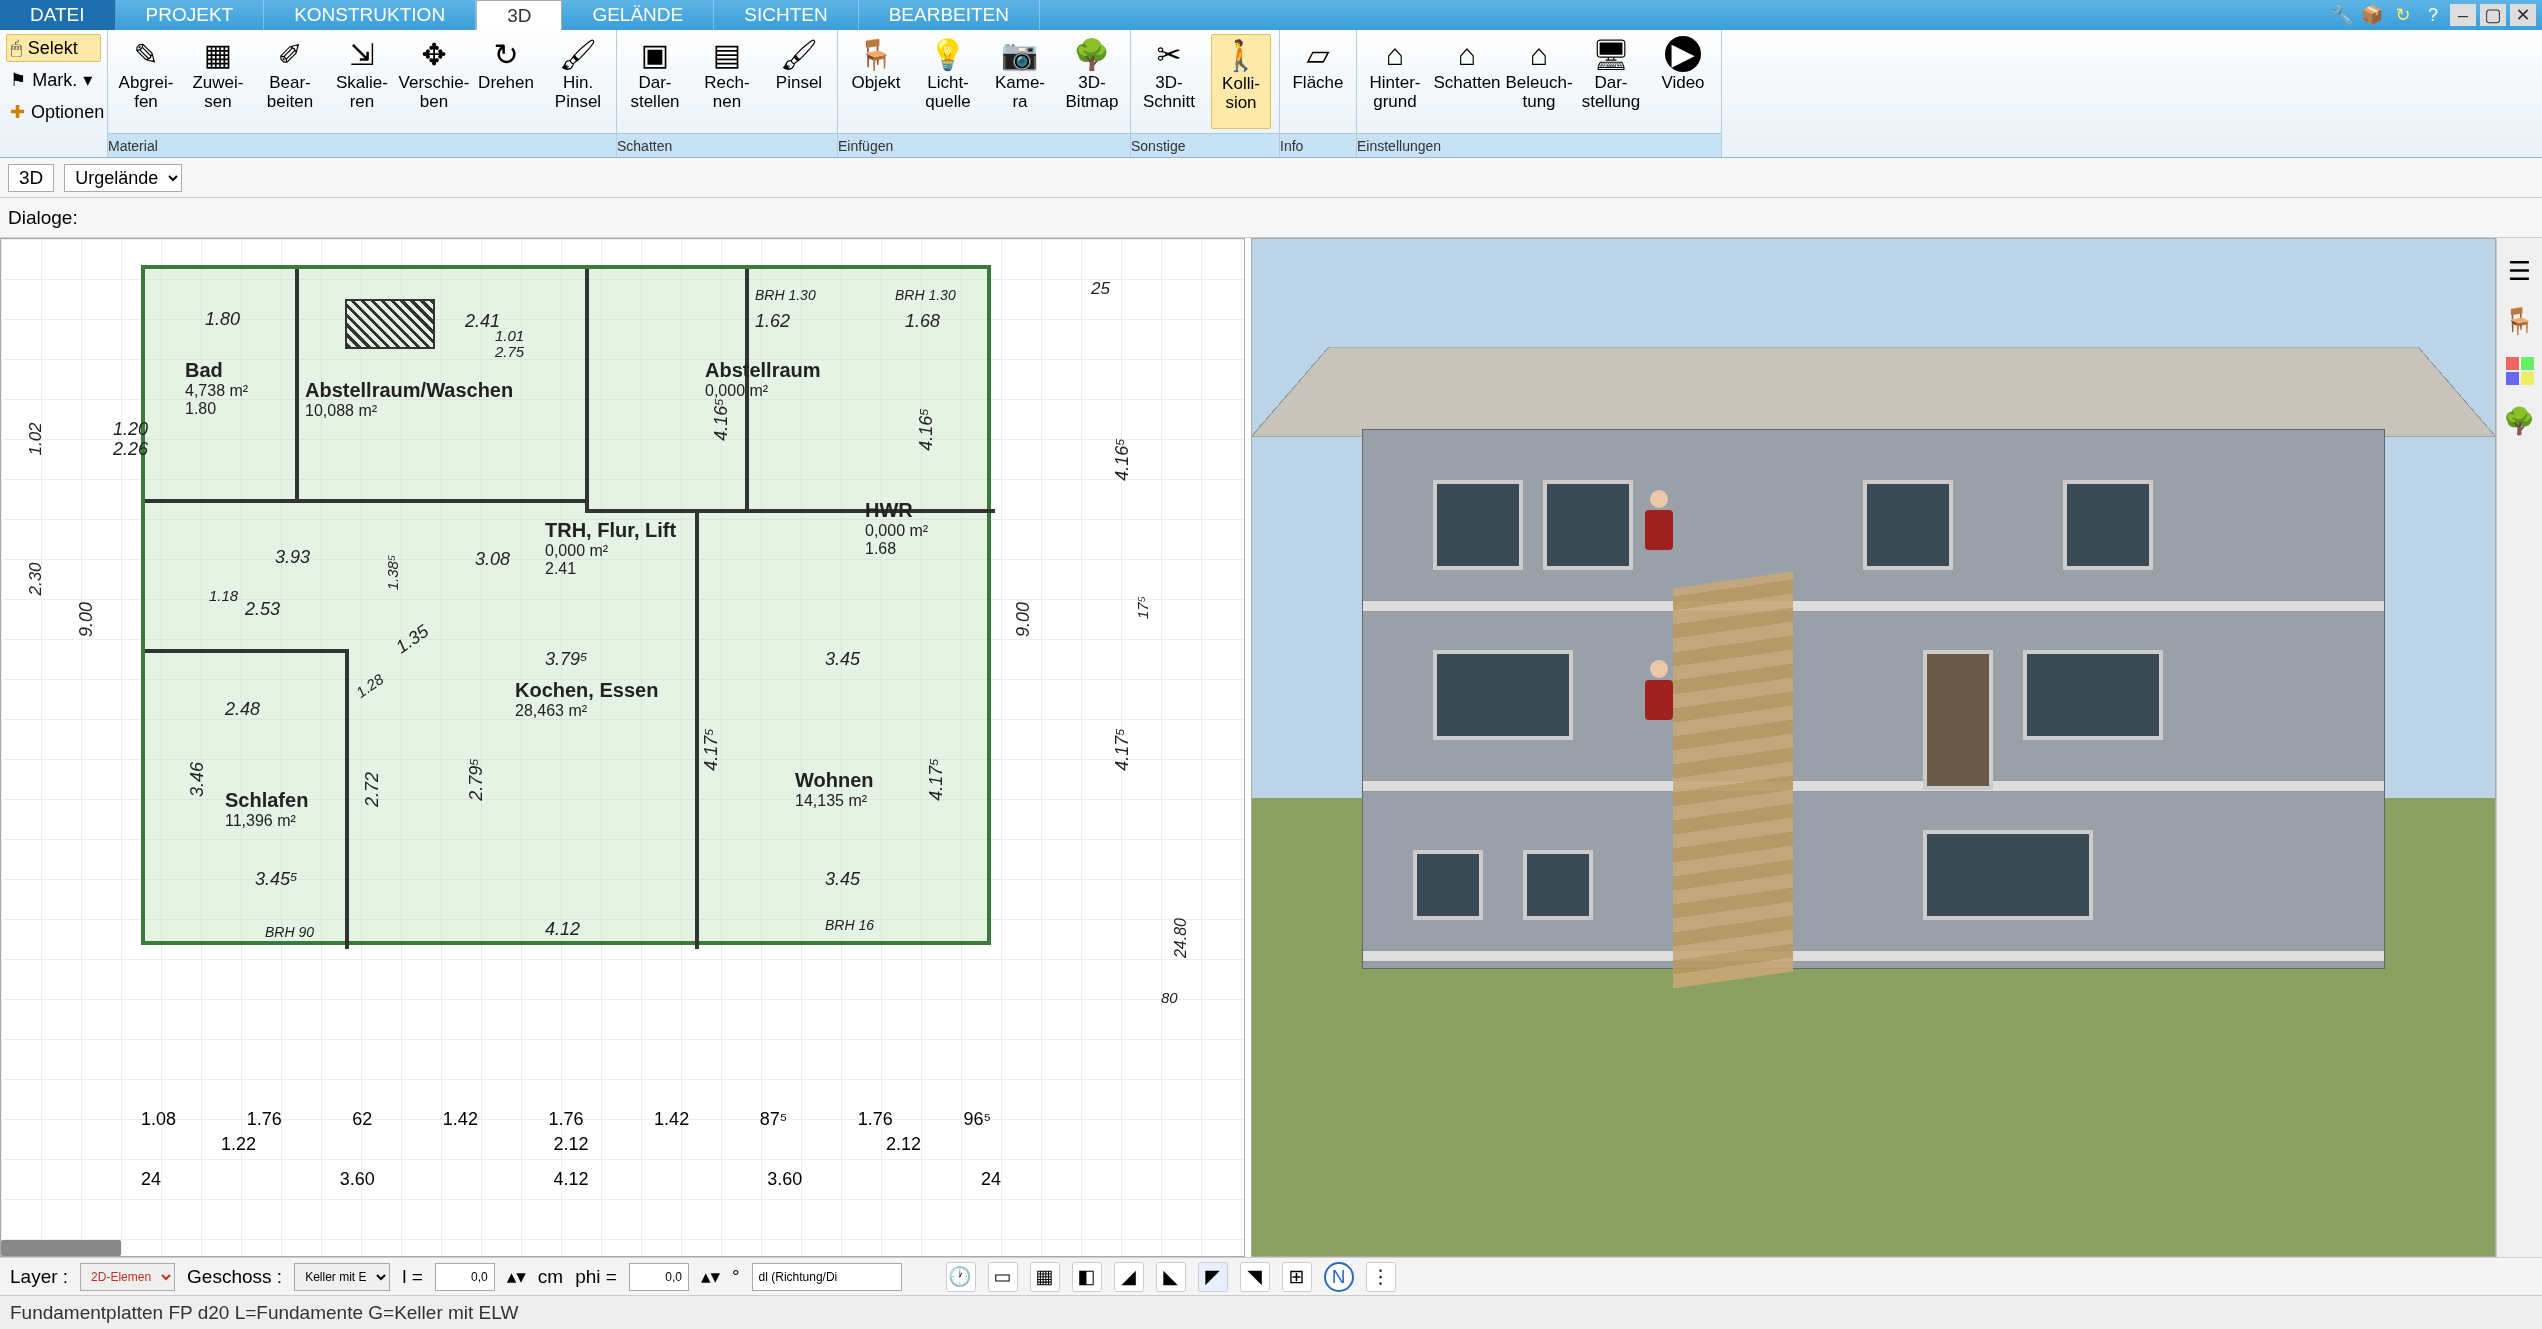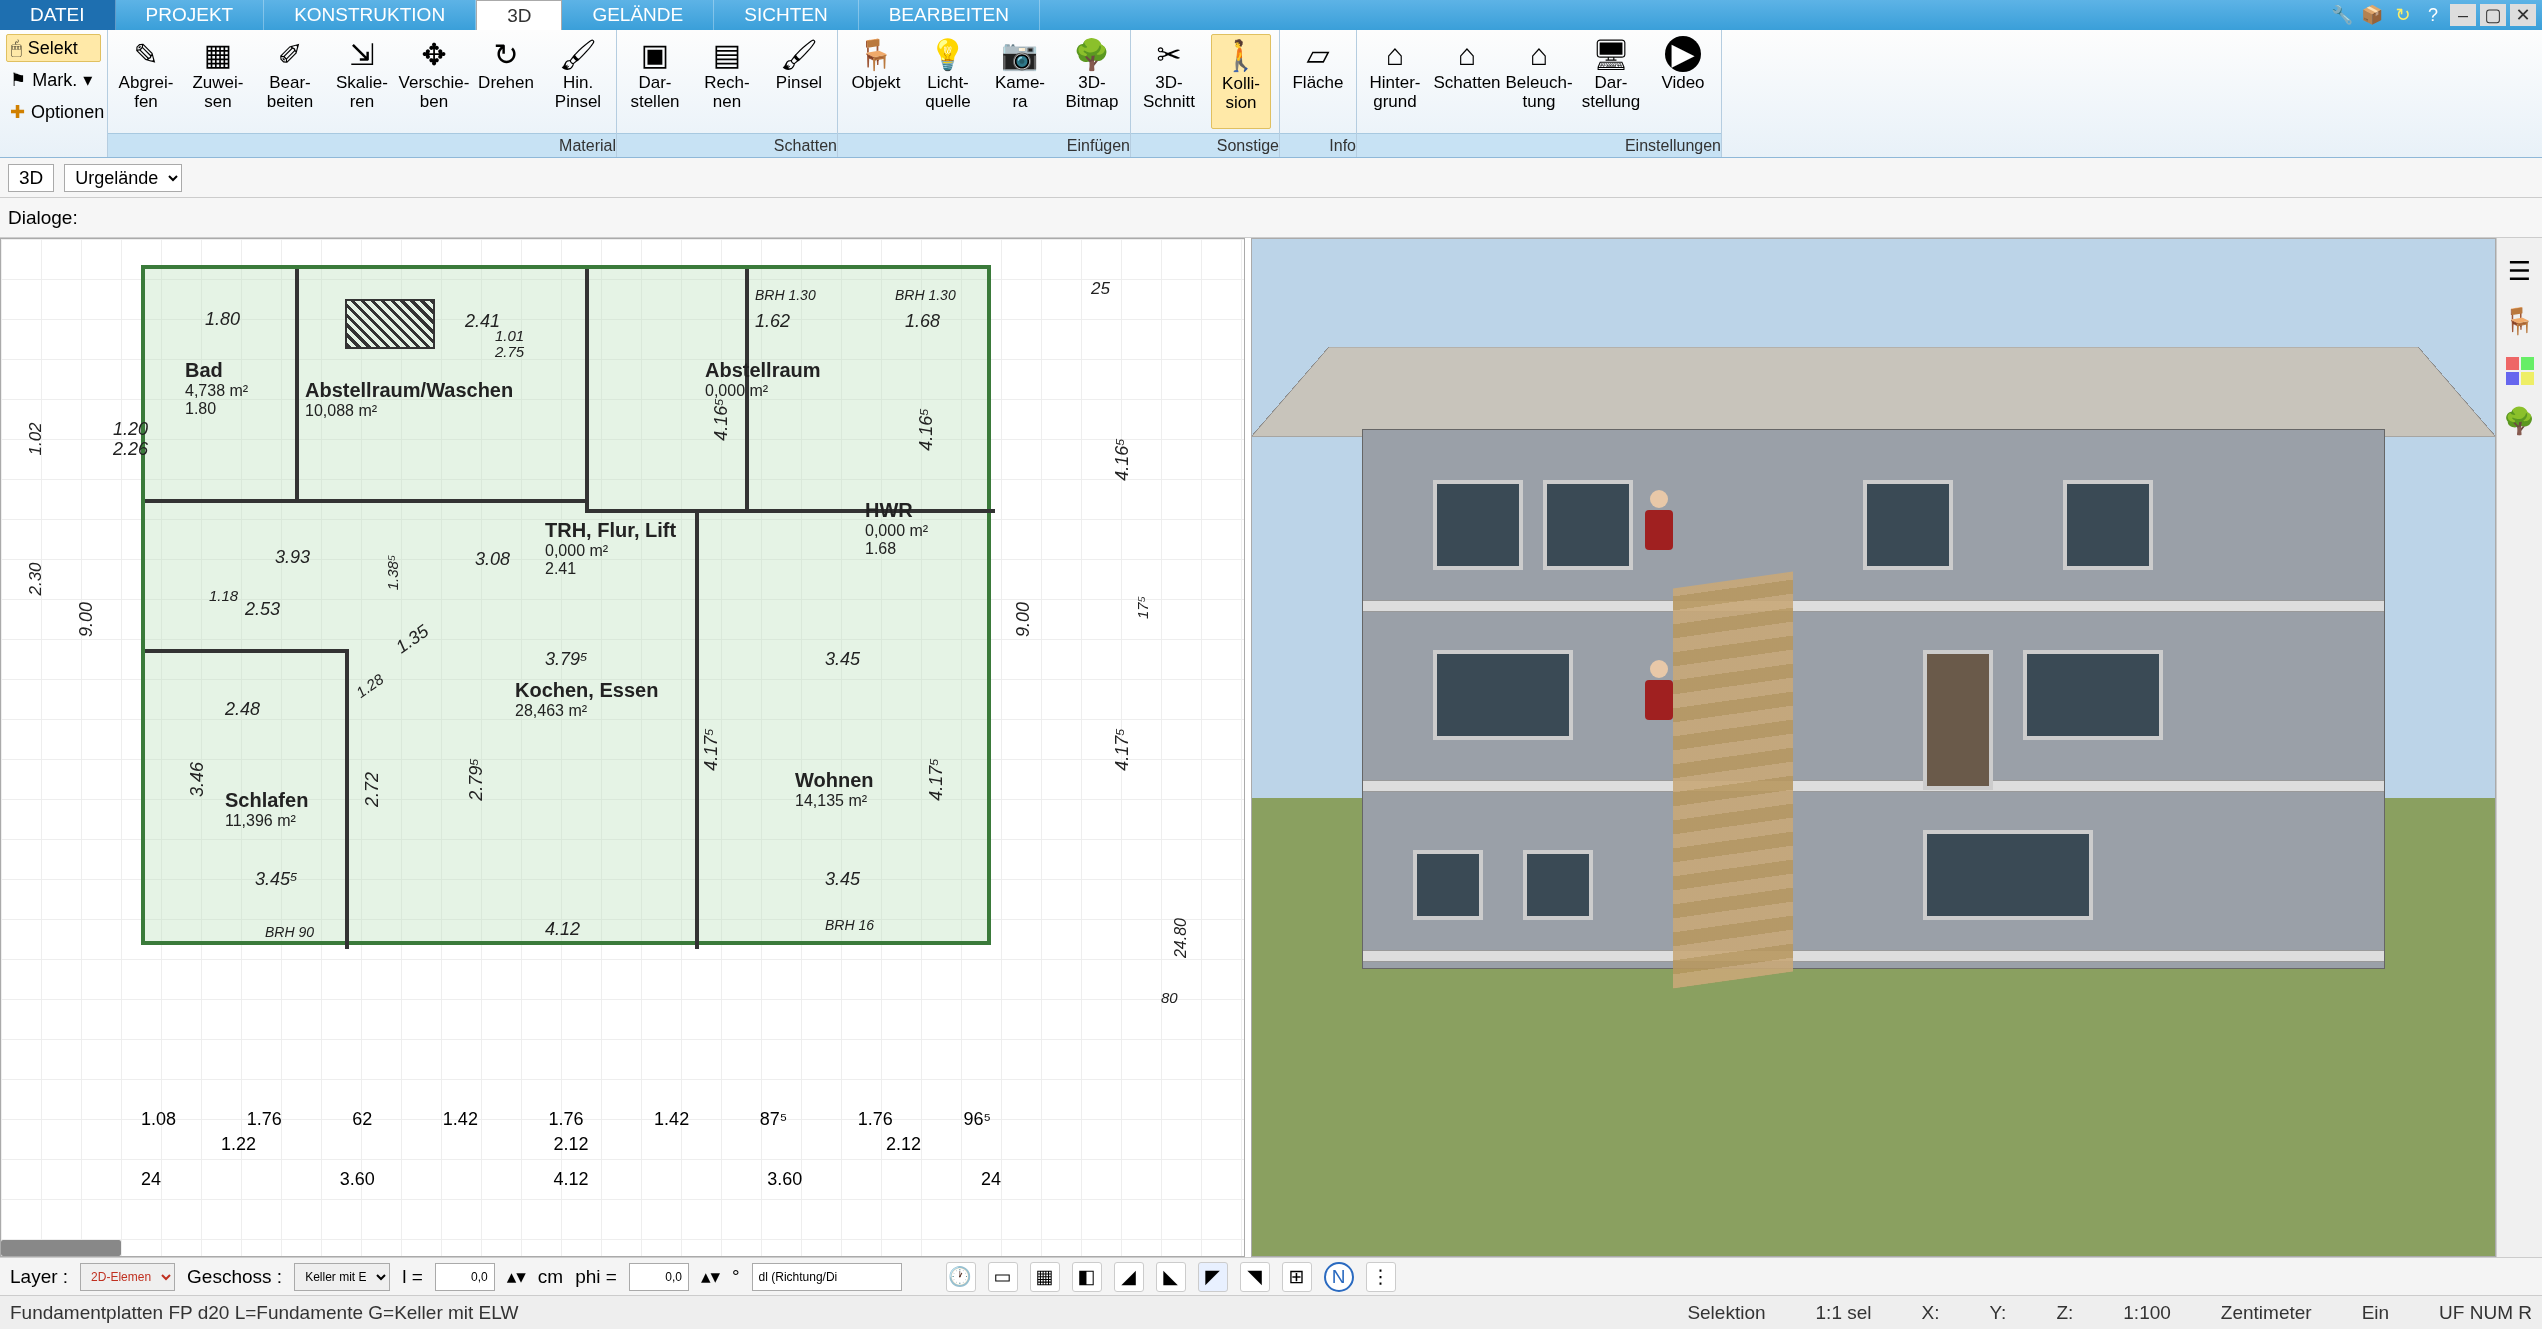--- a/index.html
+++ b/index.html
@@ -16,21 +16,21 @@
 
 .ribbon { height: 128px; background: linear-gradient(#fdfdfd, #e8f1f8); border-bottom: 1px solid #8fb8d8; display: flex; }
 .ribbon-left { width: 108px; border-right: 1px solid #b5cde0; display: flex; flex-direction: column; justify-content: flex-start; padding: 4px 6px; gap: 4px; }
 .ribbon-left .btn { height: 28px; display: flex; align-items: center; gap: 6px; font-size: 18px; padding: 0 4px; border-radius: 2px; }
 .ribbon-left .btn.active { background: #ffe9a8; border: 1px solid #e0c060; }
 .ribbon-group { border-right: 1px solid #b5cde0; display: flex; flex-direction: column; }
 .ribbon-group .items { flex: 1; display: flex; padding: 4px 8px; gap: 12px; }
 .ribbon-group .item { display: flex; flex-direction: column; align-items: center; justify-content: flex-start; width: 60px; font-size: 17px; line-height: 1.1; text-align: center; cursor: pointer; }
 .ribbon-group .item .ico { width: 44px; height: 40px; display: flex; align-items: center; justify-content: center; font-size: 30px; }
 .ribbon-group .item.highlight { background: #ffe9a8; border: 1px solid #e0c060; border-radius: 2px; }
-.ribbon-group .label { height: 24px; background: #c7e2f4; border-top: 1px solid #a8c9e0; text-align: right; font-size: 16px; color: #333; line-height: 24px; }
+.ribbon-group .label { height: 24px; background: #c7e2f4; border-top: 1px solid #a8c9e0; text-align: left; font-size: 14px; color: #333; line-height: 24px; }
 
 
 .subbar { height: 40px; border-bottom: 1px solid #ccc; display: flex; align-items: center; padding: 0 8px; gap: 10px; font-size: 19px; background: #f6f6f6; }
 .subbar input, .subbar select { font-size: 18px; height: 28px; border: 1px solid #aaa; padding: 0 6px; background: #fff; }
 .subbar .lbl3d { border: 1px solid #aaa; padding: 2px 10px; background: #fff; }
 
 
 .main { position: absolute; top: 238px; left: 0; right: 46px; bottom: 72px; display: flex; }
 .pane { position: relative; border: 1px solid #aaa; background: #fff; }
 .pane-left { flex: 1; overflow: hidden; }
@@ -486,24 +486,13 @@
   <div class="ico">◣</div>
   <div class="ico" style="background:#e8f0ff;">◤</div>
   <div class="ico">◥</div>
   <div class="ico">⊞</div>
   <div class="ico" style="border:2px solid #2a6ac0;border-radius:50%;color:#2a6ac0;">N</div>
   <div class="ico">⋮</div>
 </div>
 
 <div class="statusbar">
   <span class="seg">Fundamentplatten FP d20 L=Fundamente G=Keller mit ELW</span>
-  <div class="right">
-    <span>Selektion</span>
-    <span>1:1 sel</span>
-    <span>X:</span>
-    <span>Y:</span>
-    <span>Z:</span>
-    <span>1:100</span>
-    <span>Zentimeter</span>
-    <span>Ein</span>
-    <span>UF NUM R</span>
-  </div>
 </div>
 
 </body></html>

